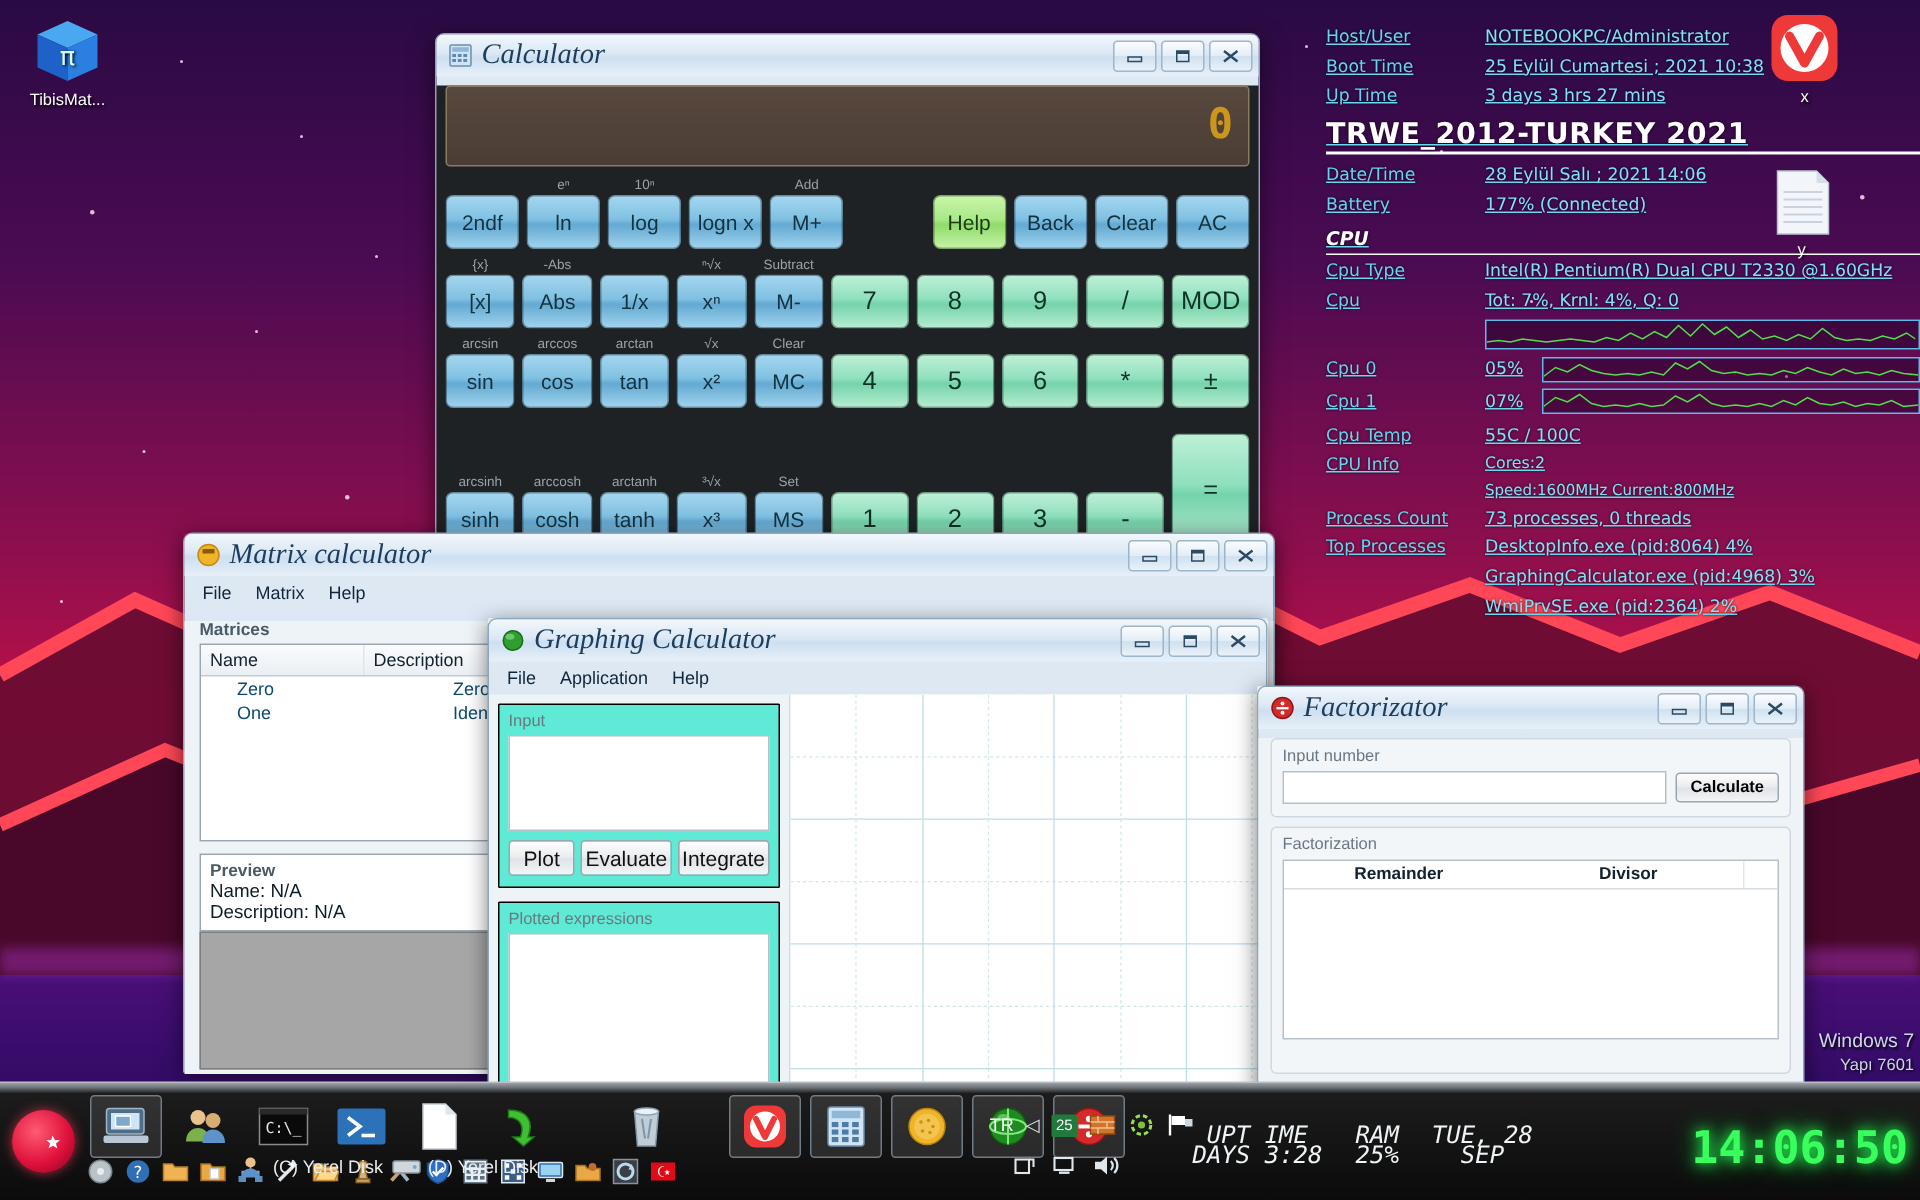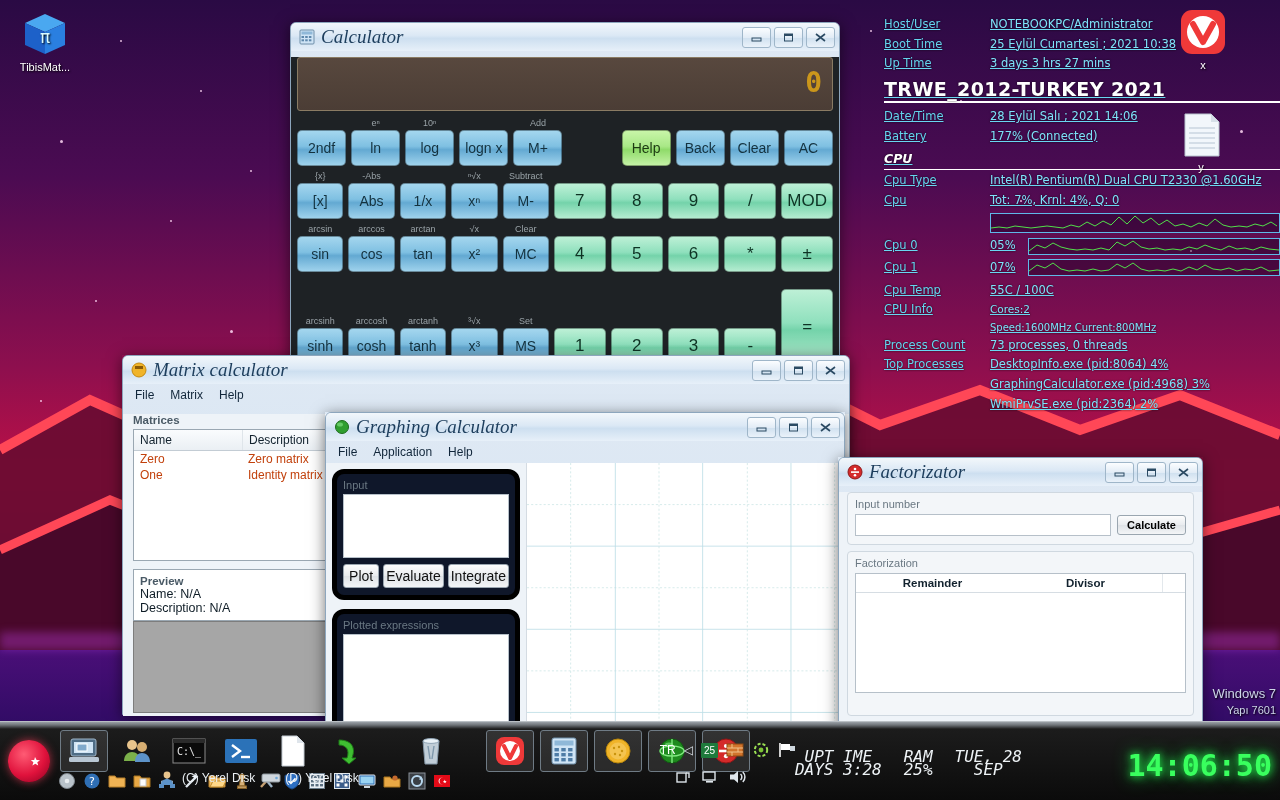--- a/index.html
+++ b/index.html
@@ -85,33 +85,33 @@
   
   #matrix{left:122px;top:355px;width:728px;height:360px;}
   #matrix .win-frame{border-radius:6px 6px 0 0;height:360px;box-sizing:border-box;}
   .mx-group{margin:8px 10px 0;}
   .mx-label{font-size:11.5px;font-weight:bold;color:#4a5a66;margin-bottom:3px;}
   .mx-table{background:#fff;border:1px solid #9aa7b2;height:130px;}
   .mx-thead{display:flex;background:linear-gradient(180deg,#fafcfe 0%,#eaeff4 100%);border-bottom:1px solid #c3ccd4;}
   .mx-th{padding:3px 6px;font-size:12px;color:#12222e;}
   .mx-th.c1{width:96px;border-right:1px solid #dfe5ea;}
   .mx-tr{display:flex;}
-  .mx-td{padding:1px 6px;font-size:12px;color:#c2410c;}
+  .mx-td{padding:1px 24px;font-size:12px;color:#0c4a6e;}
   .mx-td.c1{width:96px;}
   .mx-prev{background:#fff;border:1px solid #9aa7b2;margin:8px 10px 0;padding:5px 6px;}
   .mx-prev .h{font-size:11.5px;font-weight:bold;color:#4a5a66;}
   .mx-prev .l{font-size:12.5px;color:#0e1c26;}
   .mx-grey{background:#a6a6a6;border:1px solid #7d7d7d;height:90px;margin:0 10px;}
 
   
   #graph{left:325px;top:412px;width:520px;height:388px;}
   #graph .win-frame{border-radius:6px 6px 0 0;height:388px;box-sizing:border-box;}
   .g-split{display:flex;height:338px;}
   .g-left{width:200px;padding:6px;box-sizing:border-box;}
-  .g-panel{background:#0f172a;border:5px solid #000000;border-radius:12px;padding:5px 6px 7px;}
+  .g-panel{background:#5eead4;border:1px solid #000000;border-radius:1px;padding:5px 6px 7px;}
   .g-panel .cap{font-size:11px;color:#6a7883;margin-bottom:3px;}
   .g-input{background:#fff;border:1px solid #b6c0c9;height:62px;}
   .g-btns{display:flex;gap:4px;margin-top:6px;}
   .g-btn{flex:1;border:1px solid #9aa6b0;border-radius:3px;font-size:14px;padding:3px 2px;
          background:linear-gradient(180deg,#fdfdfd 0%,#e9ecef 48%,#dfe3e7 52%,#f3f5f7 100%);
          color:#111;cursor:pointer;text-align:center;}
   .g-plotexp{margin-top:9px;}
   .g-plotexp .box{background:#fff;border:1px solid #b6c0c9;height:120px;}
   .g-right{flex:1;background:#fff;position:relative;border-left:1px solid #d4dbe2;}
   .g-canvas{position:absolute;inset:0;}

